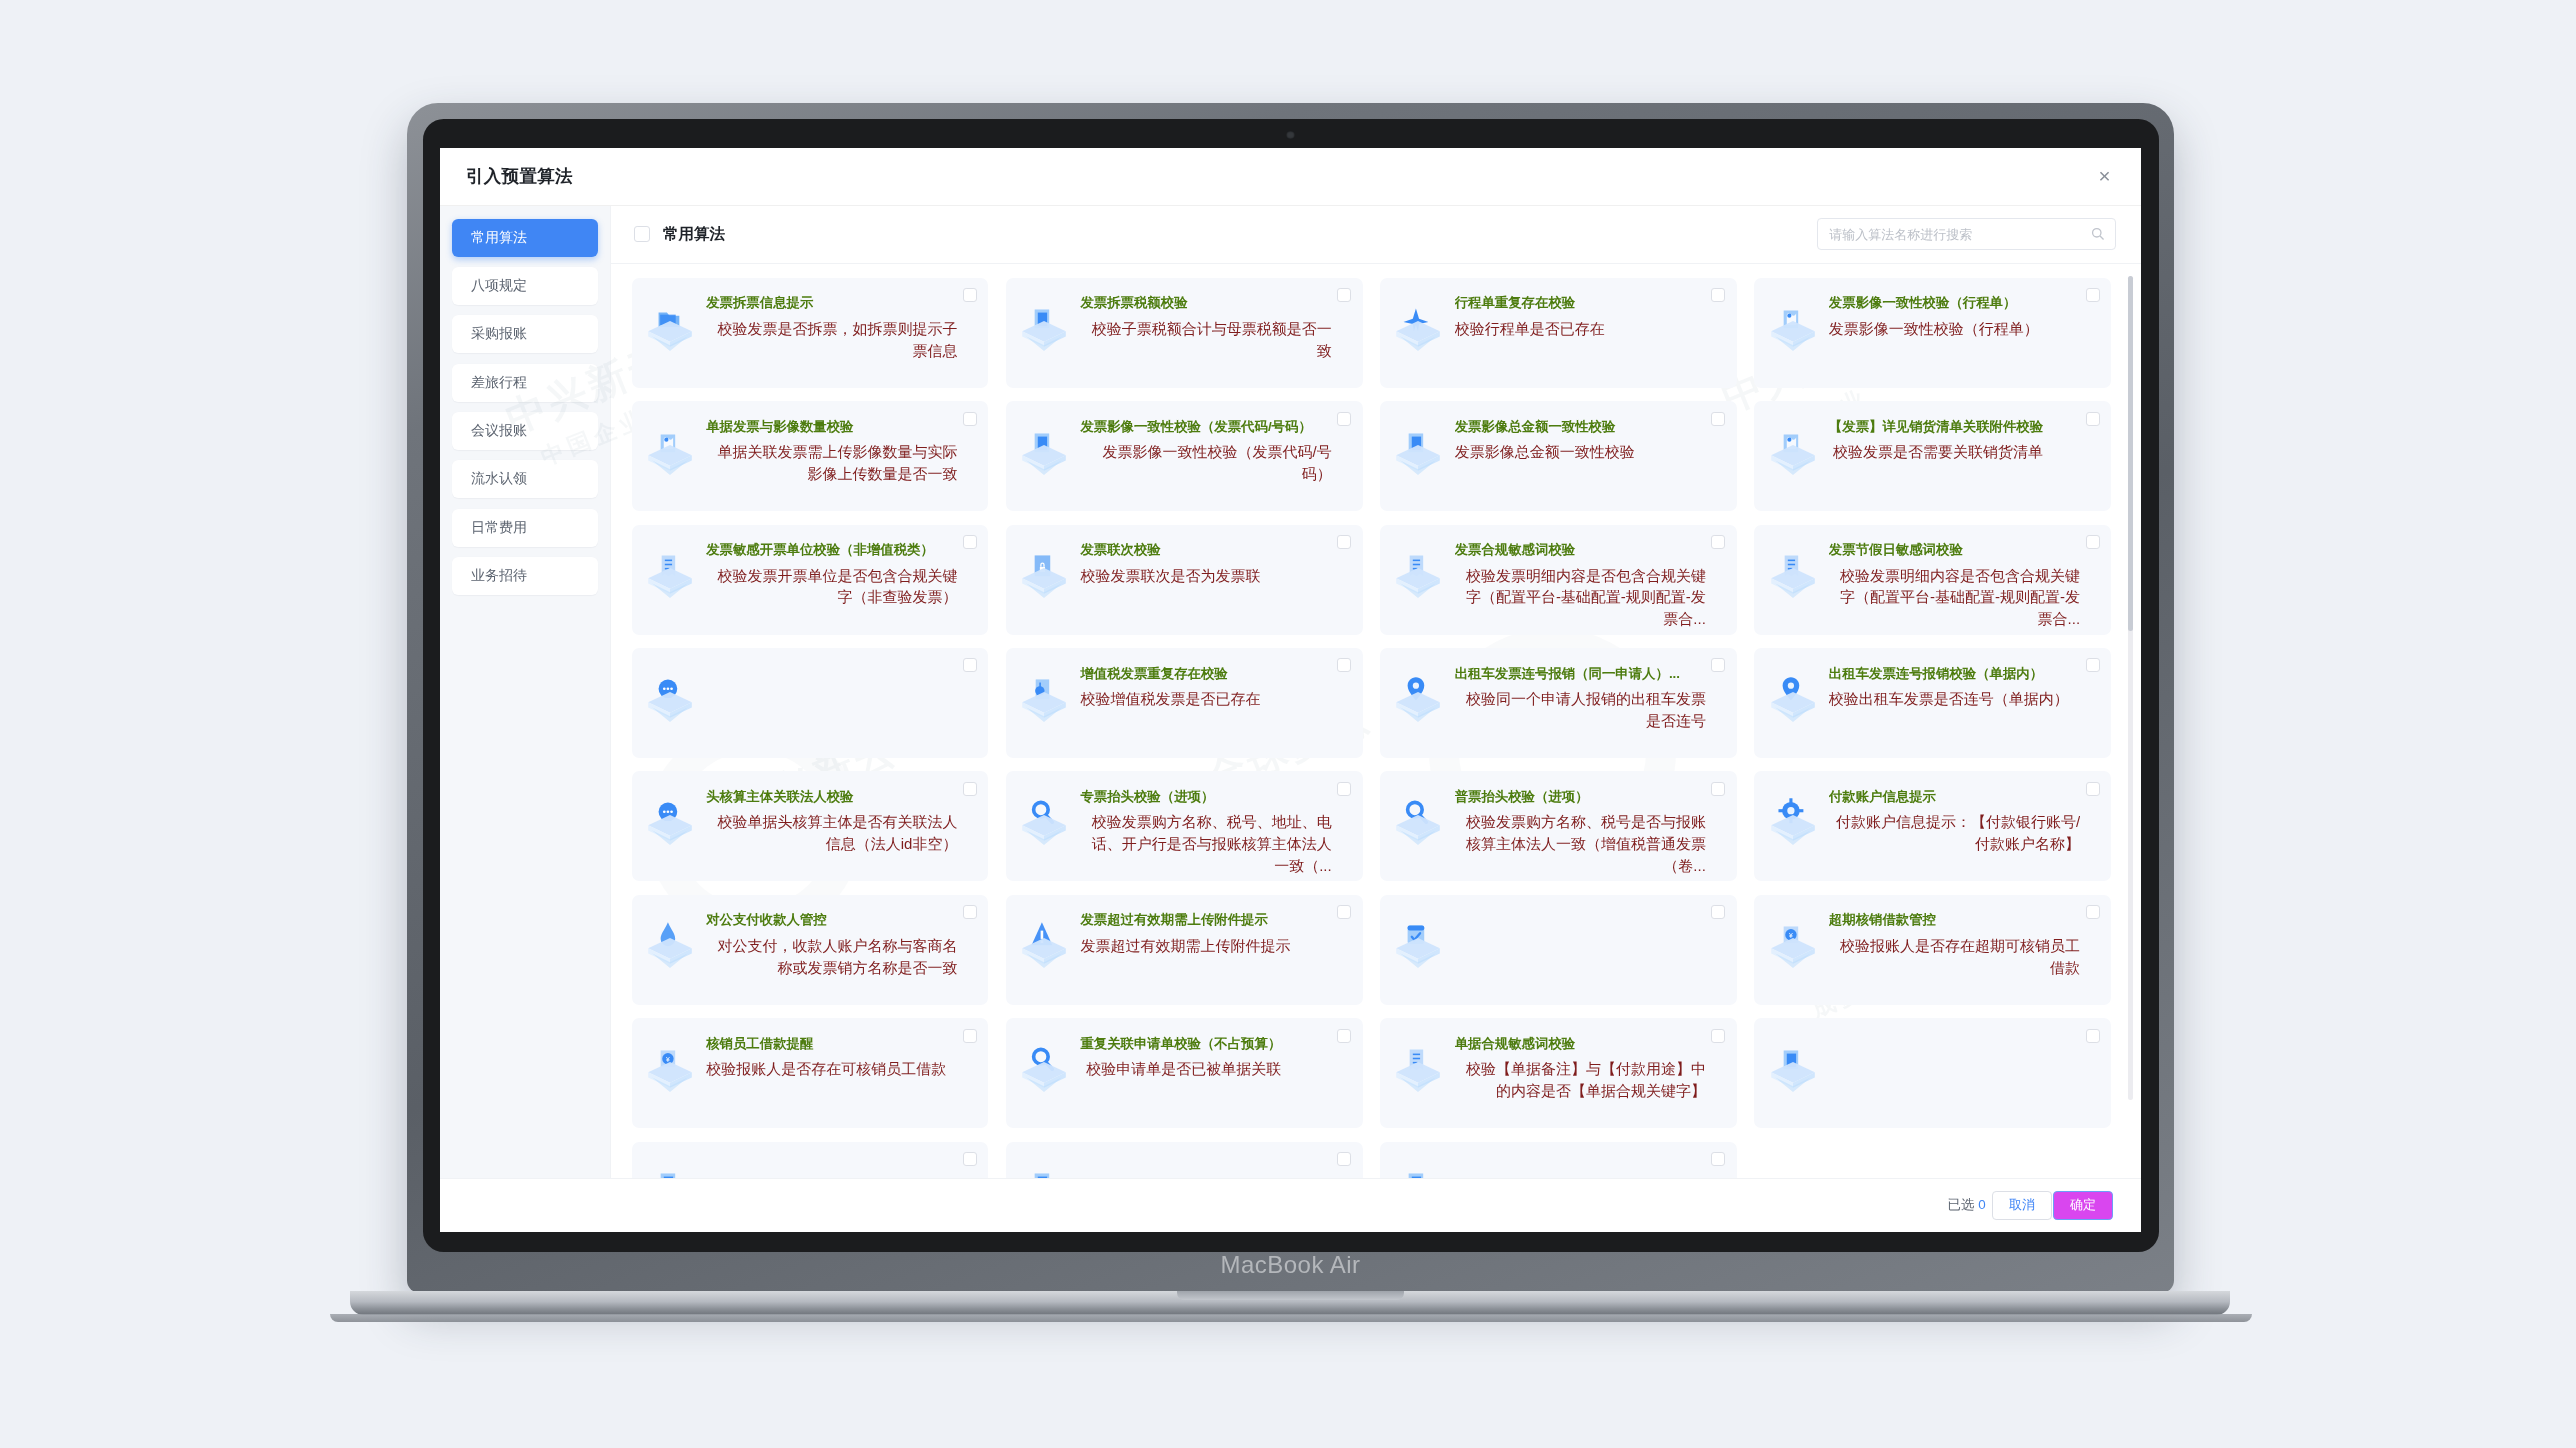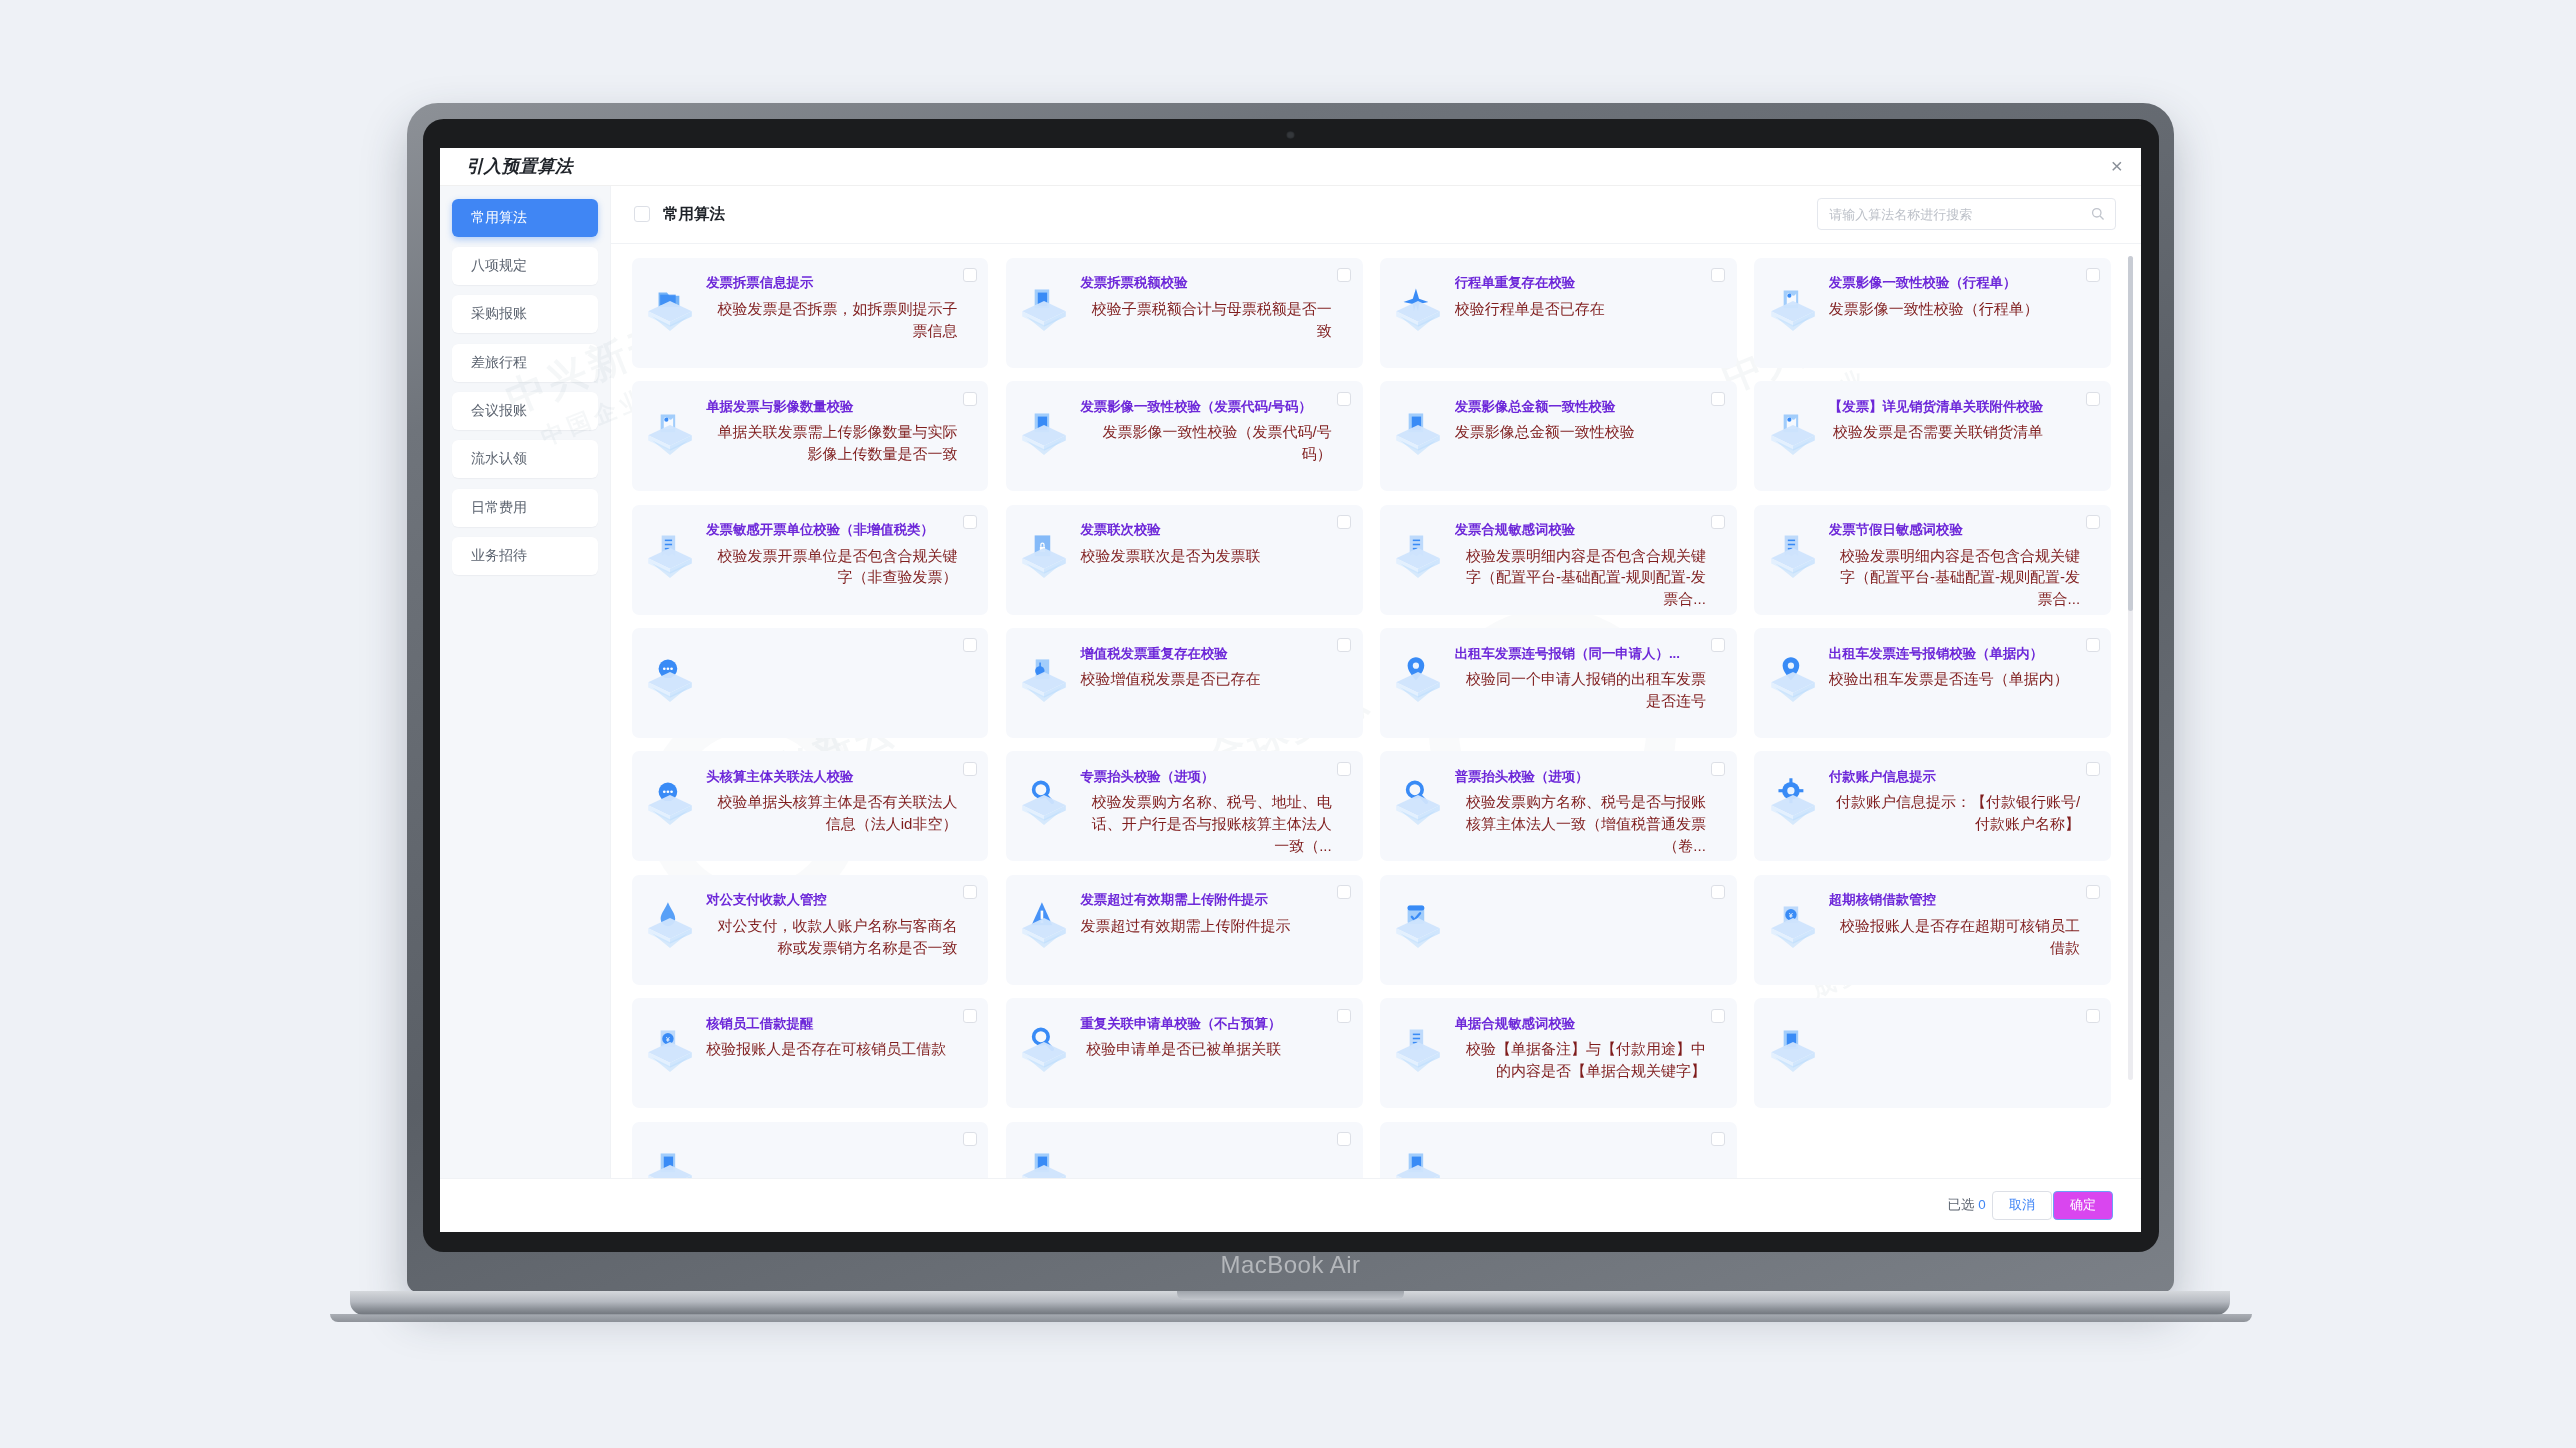--- a/index.html
+++ b/index.html
@@ -78,26 +78,25 @@
     opacity: .85;
   }
 
   
   .app {
     position: absolute; inset: 0;
     background: #ffffff;
     display: flex; flex-direction: column;
   }
   .modal-header {
-    height: 38px;
+    height: 58px;
     display: flex; align-items: center;
-    padding: 0 12px 0 26px;
+    padding: 0 24px 0 26px;
     border-bottom: 0.5px solid #f0f0f0;
     flex: 0 0 auto;
-    font-style: italic;
   }
   .modal-title {
     font-size: 17.5px; font-weight: bold; color: #1f2329;
     letter-spacing: 0.3px;
   }
   .modal-close {
     margin-left: auto;
     width: 25px; height: 25px;
     display: flex; align-items: center; justify-content: center;
     color: #8a9099; font-size: 20.6px; line-height: 1;
@@ -212,21 +211,21 @@
     width: 14px; height: 14px;
   }
   .card-icon {
     width: 54px; height: 54px;
     flex: 0 0 54px;
     margin-top: 6.2px;
     position: relative;
   }
   .card-text { min-width: 0; padding-right: 17.5px; padding-top: 3.1px; }
   .card-title {
-    font-size: 13.4px; font-weight: bold; color: #6d28d9;
+    font-size: 13.4px; font-weight: bold; color: #4d7c0f;
     line-height: 1.28;
     margin-bottom: 6.2px;
     white-space: nowrap; overflow: hidden; text-overflow: ellipsis;
   }
   .card-desc {
     font-size: 15px; color: #7f1d1d;
     line-height: 1.46;
     display: -webkit-box; -webkit-line-clamp: 3; -webkit-box-orient: vertical;
     overflow: hidden;
     text-align: right;

